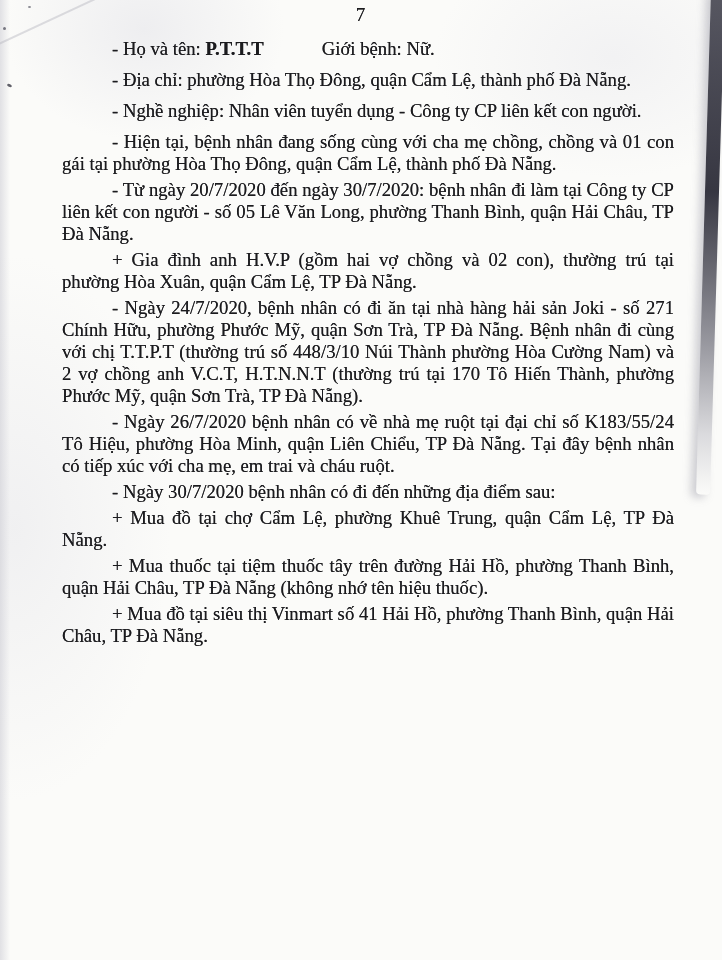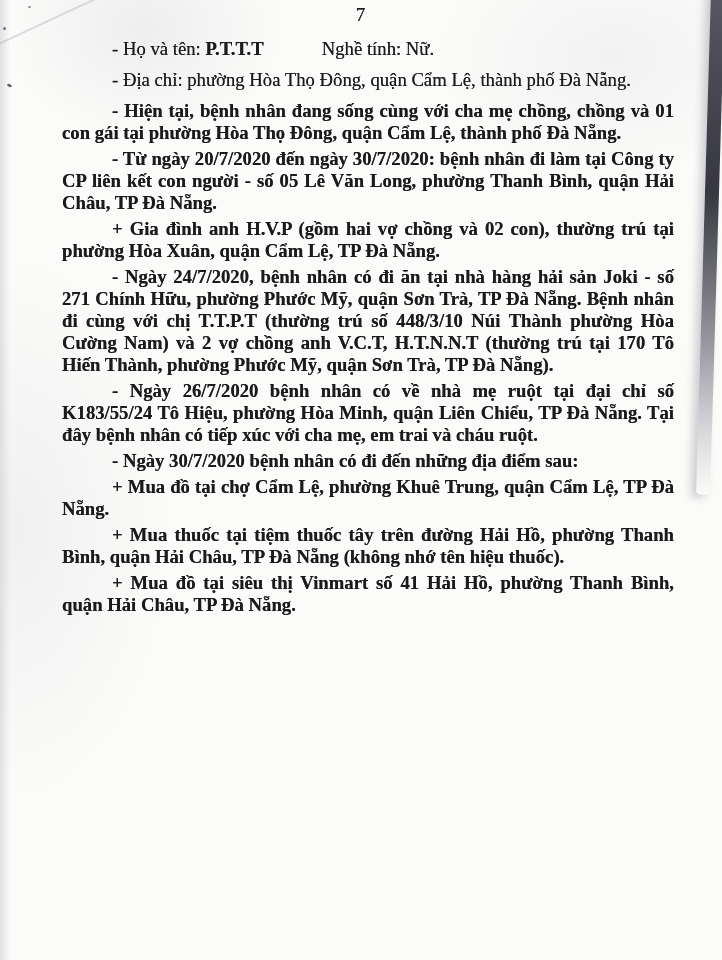--- a/index.html
+++ b/index.html
@@ -29,21 +29,21 @@
   .content {
     margin: 12px 48px 0 62px;
     width: 612px;
     font-size: 18.7px;
     line-height: 22px;
     text-shadow: 0 0 .6px rgba(20,20,25,.78);
   }
   .content p { margin: 0; text-indent: 50px; }
   .line { margin-bottom: 9px !important; }
   .heading { font-weight: bold; margin-bottom: 4px !important; }
-  .para { text-align: justify; margin-bottom: 4px !important; font-weight: bold; }
+  .para { text-align: justify; margin-bottom: 4px !important; }
   .hgap { display: inline-block; width: 58px; }
   b { font-weight: bold; }
 
   
   .edge-right {
     position: absolute; top: -10px; right: -3px;
     width: 14px; height: 505px;
     background: linear-gradient(to bottom,
       rgba(60,60,72,.85) 0%,
       rgba(38,38,50,.92) 40%,
@@ -73,25 +73,26 @@
 </style>
 </head>
 <body>
 
 <div class="page">
 
   <div class="page-number">7</div>
 
   <div class="content">
 
-    <p class="line"><span>- Họ và tên: </span><b>P.T.T.T</b><span class="hgap"></span><span>Nghề tính: Nữ.</span></p>
+    <p class="line"><span>- Họ và tên: </span><b>P.T.T.T</b><span class="hgap"></span><span>Giới bệnh: Nữ.</span></p>
 
 
     <p class="line">- Địa chỉ: phường Hòa Thọ Đông, quận Cẩm Lệ, thành phố Đà Nẵng.</p>
 
+    <p class="line">- Nghề nghiệp: Nhân viên tuyển dụng - Công ty CP liên kết con người.</p>
 
 
     <p class="para">- Hiện tại, bệnh nhân đang sống cùng với cha mẹ chồng, chồng và 01 con gái tại phường Hòa Thọ Đông, quận Cẩm Lệ, thành phố Đà Nẵng.</p>
     <p class="para">- Từ ngày 20/7/2020 đến ngày 30/7/2020: bệnh nhân đi làm tại Công ty CP liên kết con người - số 05 Lê Văn Long, phường Thanh Bình, quận Hải Châu, TP Đà Nẵng.</p>
     <p class="para">+ Gia đình anh H.V.P (gồm hai vợ chồng và 02 con), thường trú tại phường Hòa Xuân, quận Cẩm Lệ, TP Đà Nẵng.</p>
     <p class="para">- Ngày 24/7/2020, bệnh nhân có đi ăn tại nhà hàng hải sản Joki - số 271 Chính Hữu, phường Phước Mỹ, quận Sơn Trà, TP Đà Nẵng. Bệnh nhân đi cùng với chị T.T.P.T (thường trú số 448/3/10 Núi Thành phường Hòa Cường Nam) và 2 vợ chồng anh V.C.T, H.T.N.N.T (thường trú tại 170 Tô Hiến Thành, phường Phước Mỹ, quận Sơn Trà, TP Đà Nẵng).</p>
     <p class="para">- Ngày 26/7/2020 bệnh nhân có về nhà mẹ ruột tại đại chỉ số K183/55/24 Tô Hiệu, phường Hòa Minh, quận Liên Chiểu, TP Đà Nẵng. Tại đây bệnh nhân có tiếp xúc với cha mẹ, em trai và cháu ruột.</p>
     <p class="para">- Ngày 30/7/2020 bệnh nhân có đi đến những địa điểm sau:</p>
     <p class="para">+ Mua đồ tại chợ Cẩm Lệ, phường Khuê Trung, quận Cẩm Lệ, TP Đà Nẵng.</p>
     <p class="para">+ Mua thuốc tại tiệm thuốc tây trên đường Hải Hồ, phường Thanh Bình, quận Hải Châu, TP Đà Nẵng (không nhớ tên hiệu thuốc).</p>

